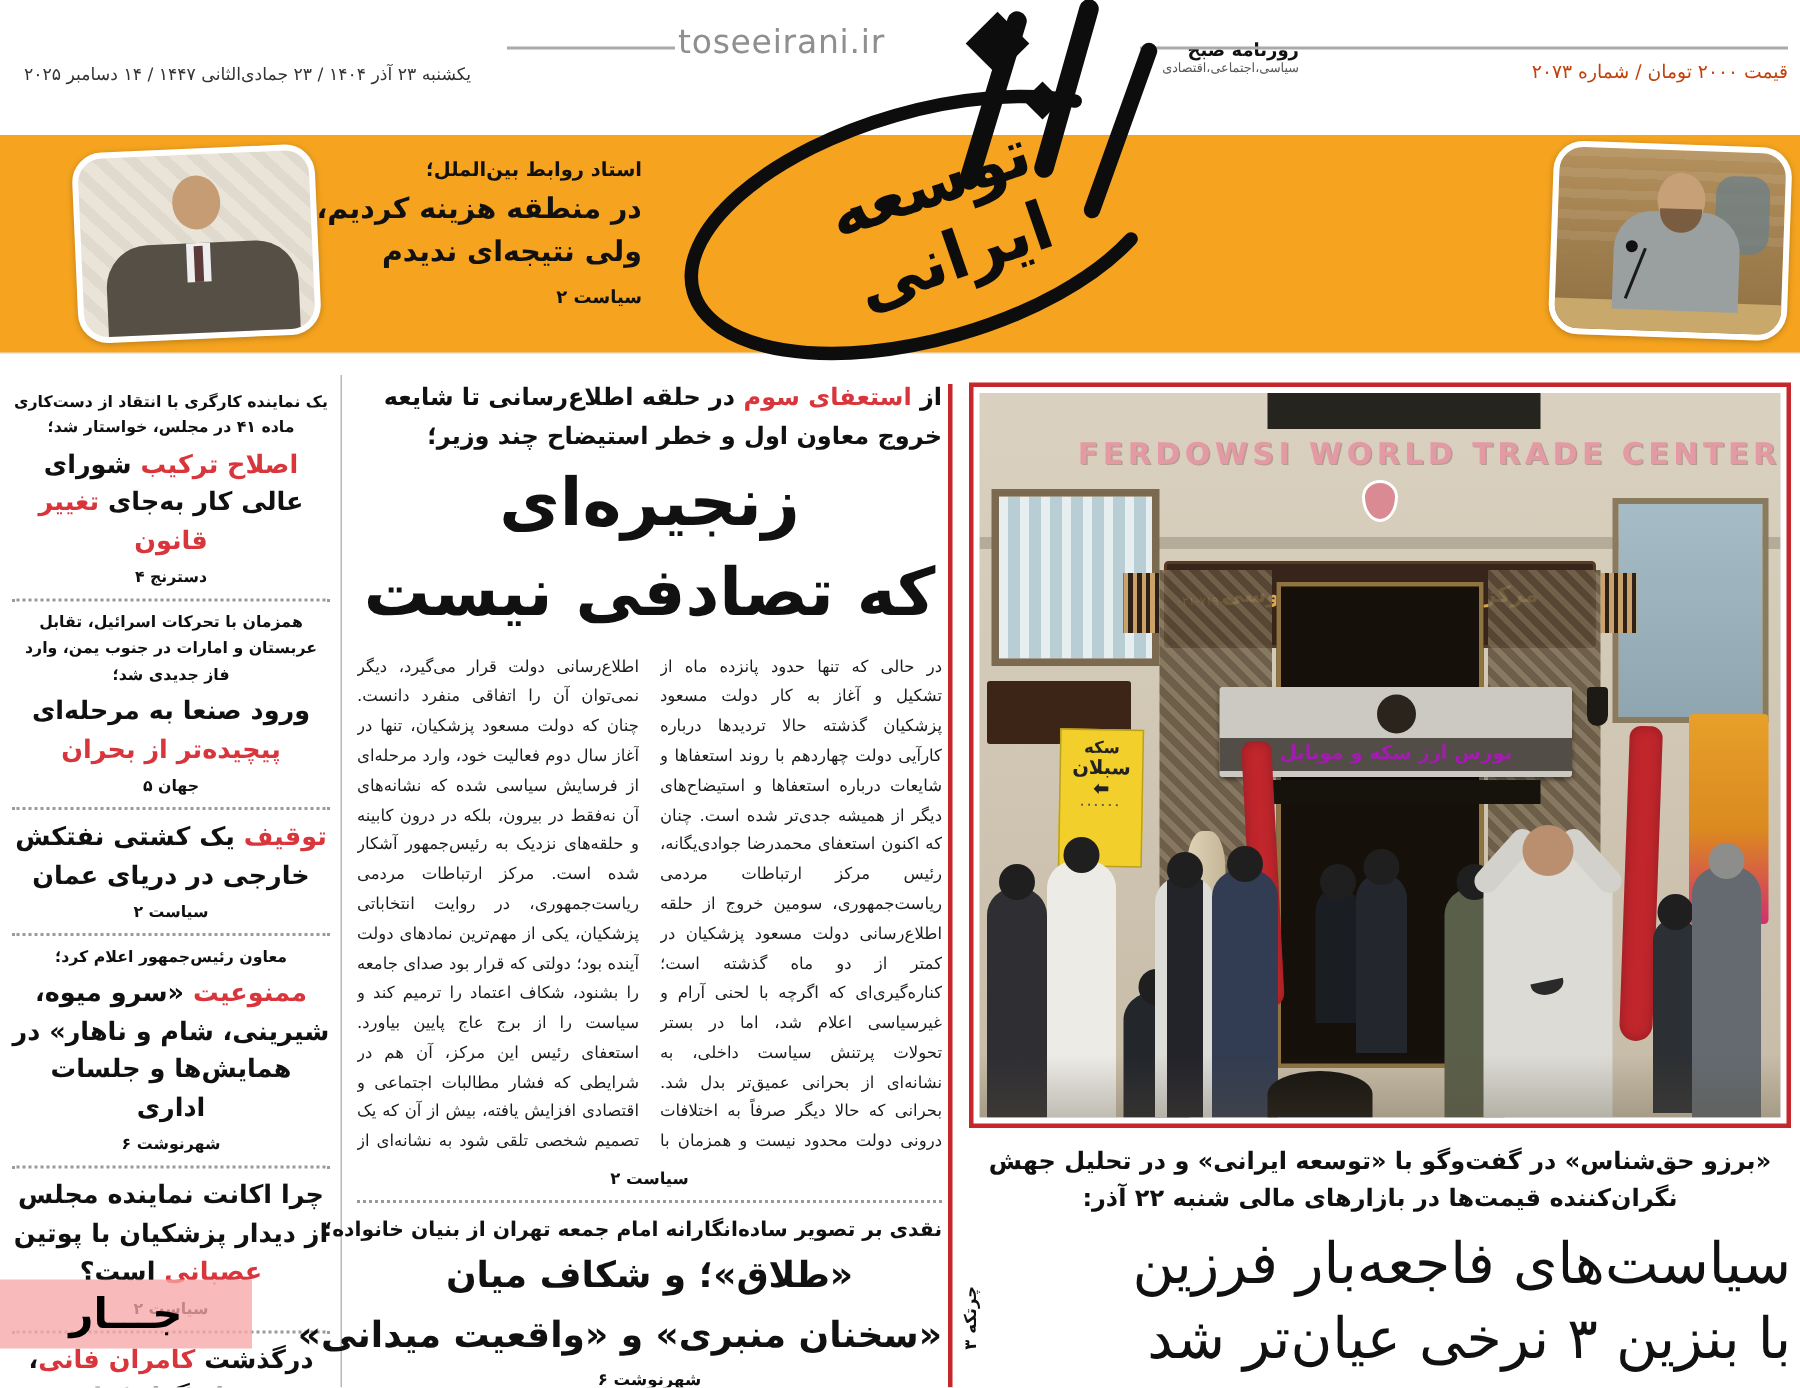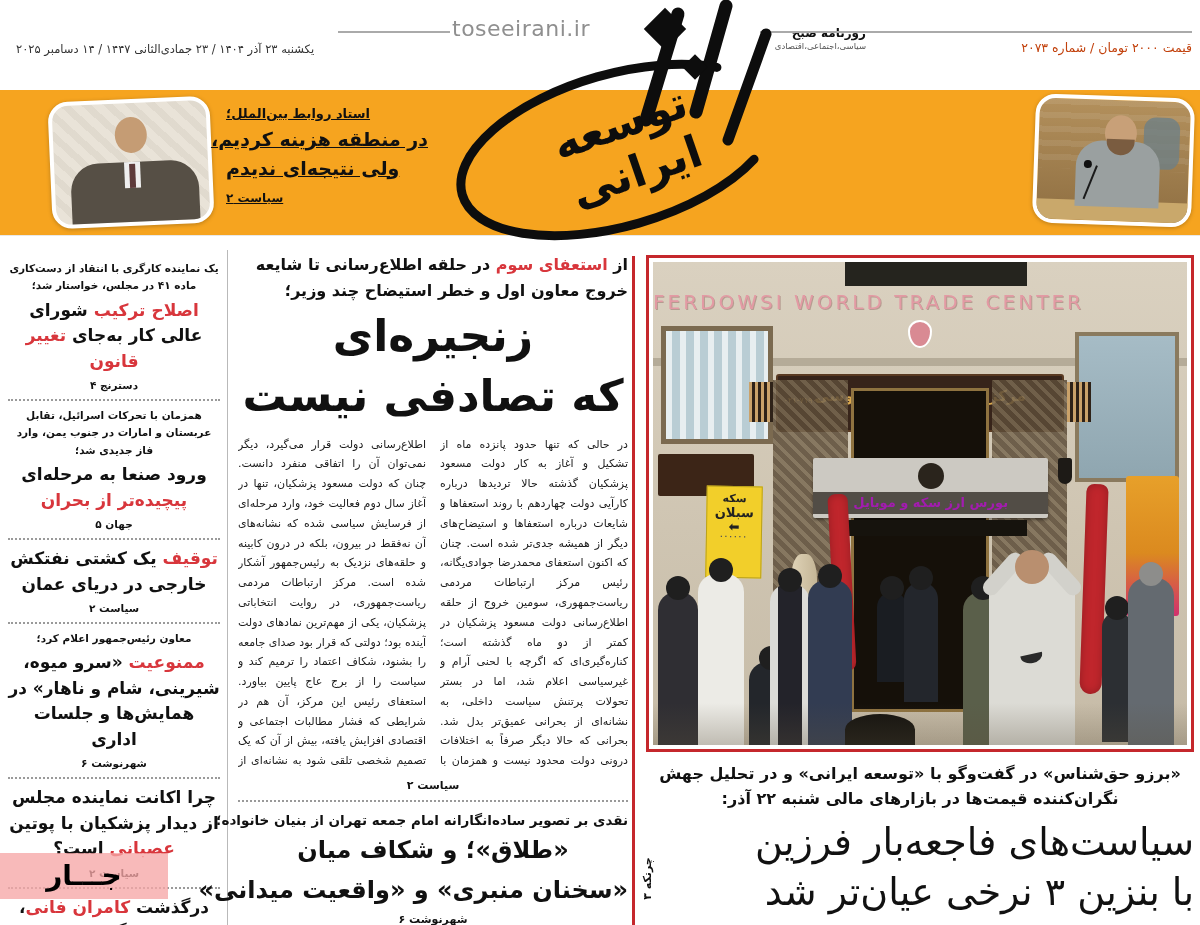--- a/index.html
+++ b/index.html
@@ -40,21 +40,21 @@
   .tr-card{left:1034px;top:96px;width:159px;height:129px;transform:rotate(2deg);background:linear-gradient(180deg,#b3905c,#8f6f42);}
   .tr-panel{left:0;top:0;right:0;height:70px;background:repeating-linear-gradient(180deg,rgba(255,255,255,.08) 0 6px,transparent 6px 14px);}
   .tr-bgman{right:10px;top:16px;width:36px;height:52px;border-radius:12px;background:#6e7f86;opacity:.8;}
   .tr-desk{left:0;bottom:0;right:0;height:20px;background:#c9a86b;}
   .tr-body{left:38px;bottom:14px;width:84px;height:66px;border-radius:26px 26px 0 0;background:#9aa0a0;}
   .tr-head{left:66px;bottom:70px;width:32px;height:36px;border-radius:50%;background:#c8a078;}
   .tr-beard{left:68px;bottom:66px;width:28px;height:16px;border-radius:0 0 14px 14px;background:#7a5c40;}
   .tr-mic{left:52px;bottom:20px;width:2px;height:36px;background:#1a1a1a;transform:rotate(20deg);}
   .tr-michead{left:46px;bottom:52px;width:8px;height:8px;border-radius:50%;background:#111;}
 
-  .mast-story{width:202px;text-align:left;z-index:7;text-decoration:underline;}
+  .mast-story{width:202px;text-align:right;z-index:7;}
   .ms-left{left:226px;top:106px;}
   .ms-right{left:820px;top:126px;}
   .ms-kicker{font-size:13px;font-weight:bold;margin-bottom:4px;}
   .ms-head{font-size:19px;font-weight:bold;line-height:1.5;white-space:nowrap;}
   .ms-head2{font-size:22px;font-weight:bold;line-height:1.4;white-space:nowrap;}
   .ms-sec{font-size:12px;font-weight:bold;margin-top:9px;}
 
   
   .vrule-grey{left:227px;top:250px;width:1px;height:675px;background:#b9b9b9;}
   .vrule-red{left:632px;top:256px;width:3px;height:669px;background:#c5272c;}
@@ -78,21 +78,21 @@
   .dotted-hr{border:none;border-top:2px dotted #999;margin:8px 0 10px;}
   .dv-kicker{font-size:13.5px;font-weight:bold;text-align:center;white-space:nowrap;}
   .dv-head{font-size:24px;font-weight:bold;line-height:1.5;text-align:center;margin-top:4px;white-space:nowrap;}
   .dv-sec{font-size:11px;font-weight:bold;text-align:center;margin-top:5px;}
 
   
   .photo-frame{left:646px;top:255px;width:548px;height:497px;border:3px solid #c5272c;background:#fff;padding:4px;}
   .ph{position:relative;width:534px;height:483px;overflow:hidden;background:linear-gradient(180deg,#dad1c0,#cfc5b2 55%,#c6bba7);}
   .ph:after{content:"";position:absolute;left:0;right:0;bottom:0;height:42px;background:linear-gradient(transparent,rgba(90,80,60,.3));}
   .ph-awning{left:36%;top:0;width:34%;height:24px;background:#25241e;}
-  .ph-sign-en{left:0;right:0;top:28px;text-align:left;color:#e39aa4;font-weight:normal;font-size:20px;letter-spacing:3px;direction:ltr;text-shadow:1px 1px 0 rgba(120,60,60,.35);}
+  .ph-sign-en{left:0;right:0;top:28px;text-align:right;color:#e39aa4;font-weight:bold;font-size:20px;letter-spacing:3px;direction:ltr;text-shadow:1px 1px 0 rgba(120,60,60,.35);}
   .ph-shield{left:50%;top:58px;width:24px;height:28px;margin-left:-12px;background:#d98a93;border:2px solid #fff;border-radius:50% 50% 50% 50%/40% 40% 60% 60%;}
   .ph-ledge{left:0;right:0;top:96px;height:8px;background:rgba(120,110,90,.35);}
   .ph-brown{left:23%;top:112px;width:54%;height:58px;background:#37241a;border:2px solid #5a3a22;border-radius:3px;color:#d9a84e;display:flex;flex-direction:column;align-items:center;justify-content:center;line-height:1.3;}
   .ph-brown .b1{font-size:15px;font-weight:bold;}
   .ph-brown .b2{font-size:9px;}
   .ph-phone{position:absolute;left:6px;top:20px;font-size:8px;color:#d9a84e;direction:ltr;}
   .ph-key{top:120px;width:4.5%;height:40px;background:repeating-linear-gradient(90deg,#caa26a 0 3px,#2e2218 3px 6px);}
   .ph-key-l{left:18%;} .ph-key-r{left:77.5%;}
   .ph-win-l{left:1.5%;top:64px;width:21%;height:118px;border:5px solid #7b6a50;background:repeating-linear-gradient(90deg,#e7eef0 0 6px,#b9cdd4 6px 14px);}
   .ph-shop-l{left:1%;top:192px;width:18%;height:42px;background:#3c2517;border-radius:2px;}

